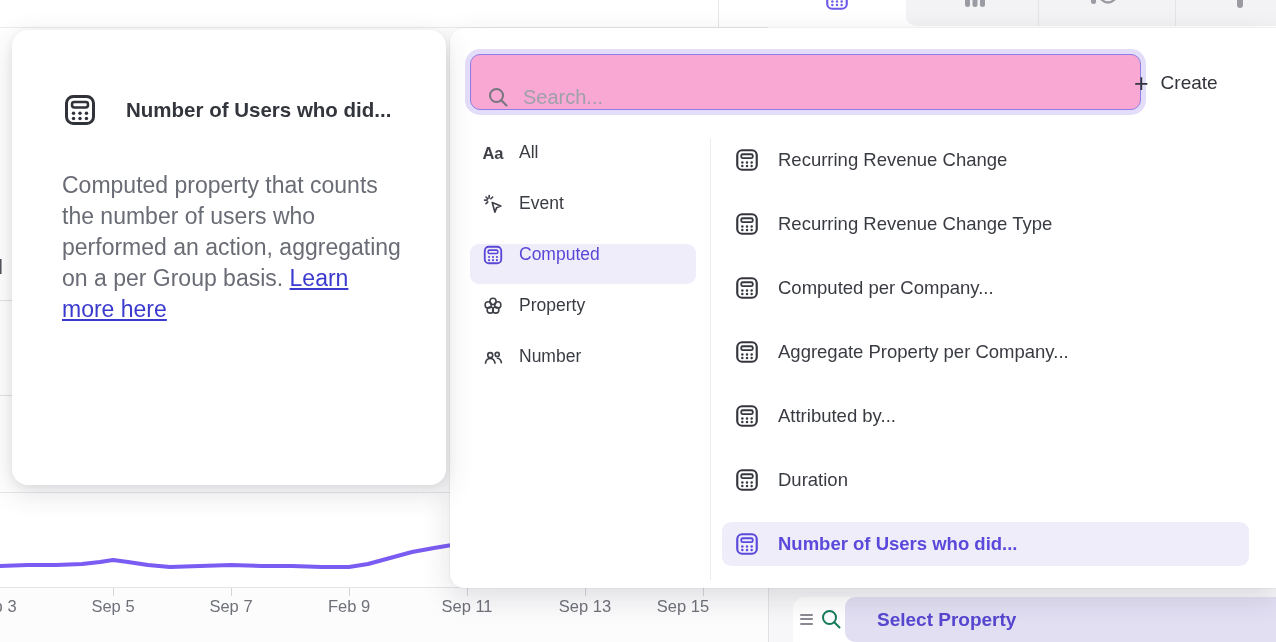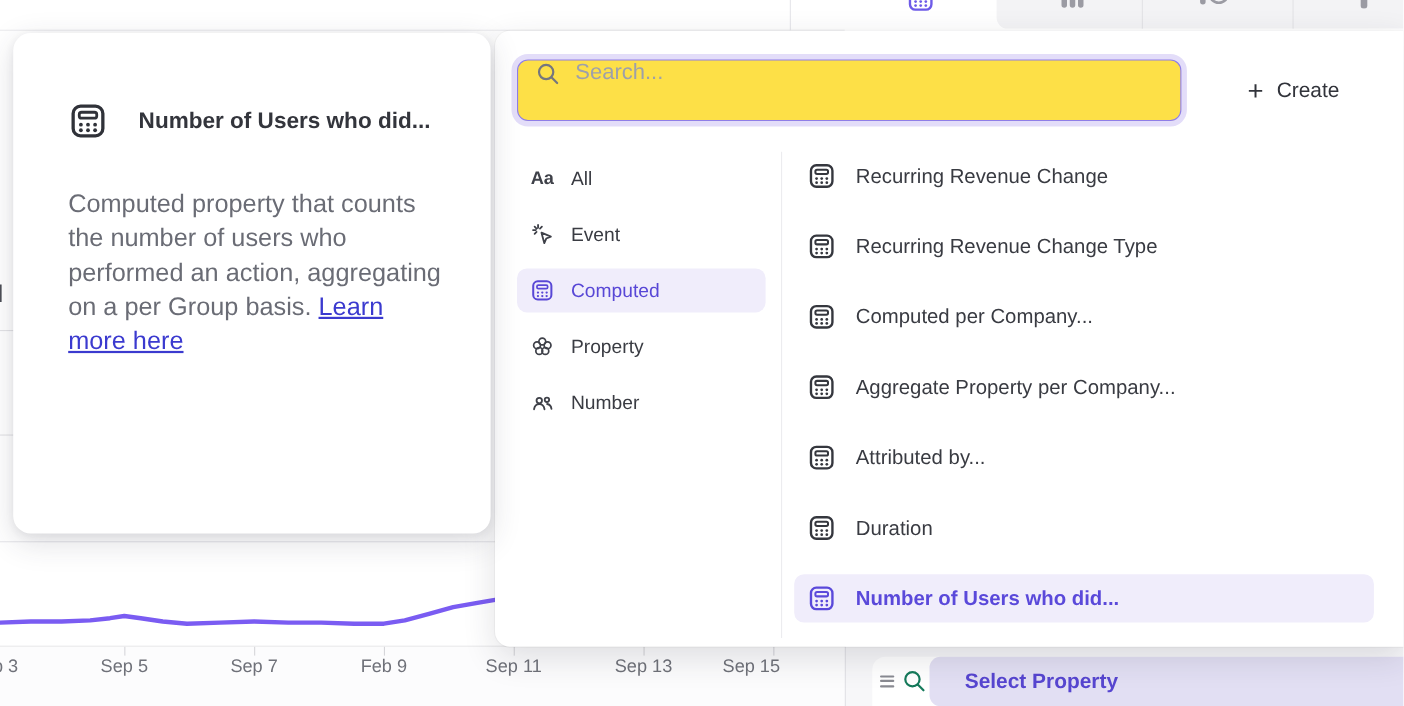--- a/index.html
+++ b/index.html
@@ -38,33 +38,33 @@
   .drag-icon i { display:block; height:2px; background:#8a8b92; border-radius:1px; margin-bottom:2.4px; }
   .green-search { position:absolute; left:26px; top:10px; width:24px; height:24px; color:#157a5b; }
   .select-pill { position:absolute; left:52px; top:0; right:0; height:45px; background:#e2dff3;
                  border-radius:10px 0 0 10px; display:flex; align-items:center; padding-left:32px; }
   .select-pill span { font-size:19px; font-weight:700; color:#5746d0; }
 
   
   .panel { left:450px; top:28px; width:826px; height:560px; background:#fff;
            border-radius:14px 0 0 14px;
            box-shadow:0 10px 30px rgba(40,40,60,.14), 0 0 0 1px rgba(0,0,0,.03); z-index:3; }
-  .search-box { position:absolute; left:20px; top:26px; width:604px; height:56px; background:#fde047;
+  .search-box { position:absolute; left:20px; top:26px; width:671px; height:56px; background:#f9a8d4;
                 border:1.5px solid #8f7ee7; border-radius:10px; box-shadow:0 0 0 5px #e3ddf9;
-                display:flex; align-items:flex-start; padding:0 15px; }
+                display:flex; align-items:flex-end; padding:0 15px; }
   .search-box svg { width:24px; height:24px; color:#75767e; margin-right:13px; flex:none; }
   .search-box input { flex:1; border:none; outline:none; font-size:20px; color:#3f414b;
                       font-family:"Liberation Sans", sans-serif; background:transparent; }
   .search-box input::placeholder { color:#9ea0aa; }
   .create-btn { position:absolute; left:684px; top:40px; height:30px; display:flex; align-items:center;
                 gap:12px; font-size:19px; color:#32343b; cursor:pointer; }
   .create-btn .plus { font-size:25px; font-weight:400; line-height:1; color:#32343b; }
 
   .cats { position:absolute; left:20px; top:114px; width:226px; display:flex; flex-direction:column; gap:11px; }
-  .cat { height:40px; display:flex; align-items:center; gap:15px; padding:0 12px; border-radius:9px;
+  .cat { height:40px; display:flex; align-items:flex-start; gap:15px; padding:0 12px; border-radius:9px;
          font-size:17.5px; color:#3a3c43; cursor:pointer; }
   .cat svg, .cat .aa { width:22px; height:22px; color:#3f4149; flex:none; }
   .cat .aa { font-size:16.5px; font-weight:600; display:flex; align-items:center; justify-content:center; }
   .cat.selected { background:#f0edfb; color:#5847d6; font-weight:400; }
   .cat.selected svg { color:#5847d6; }
 
   .panel-vline { position:absolute; left:260px; top:110px; bottom:8px; width:1px; background:#ececef; }
 
   .plist { position:absolute; left:272px; top:110px; width:527px; display:flex; flex-direction:column; gap:20px; }
   .pitem { height:44px; display:flex; align-items:center; gap:18px; padding:0 12px; border-radius:9px;

